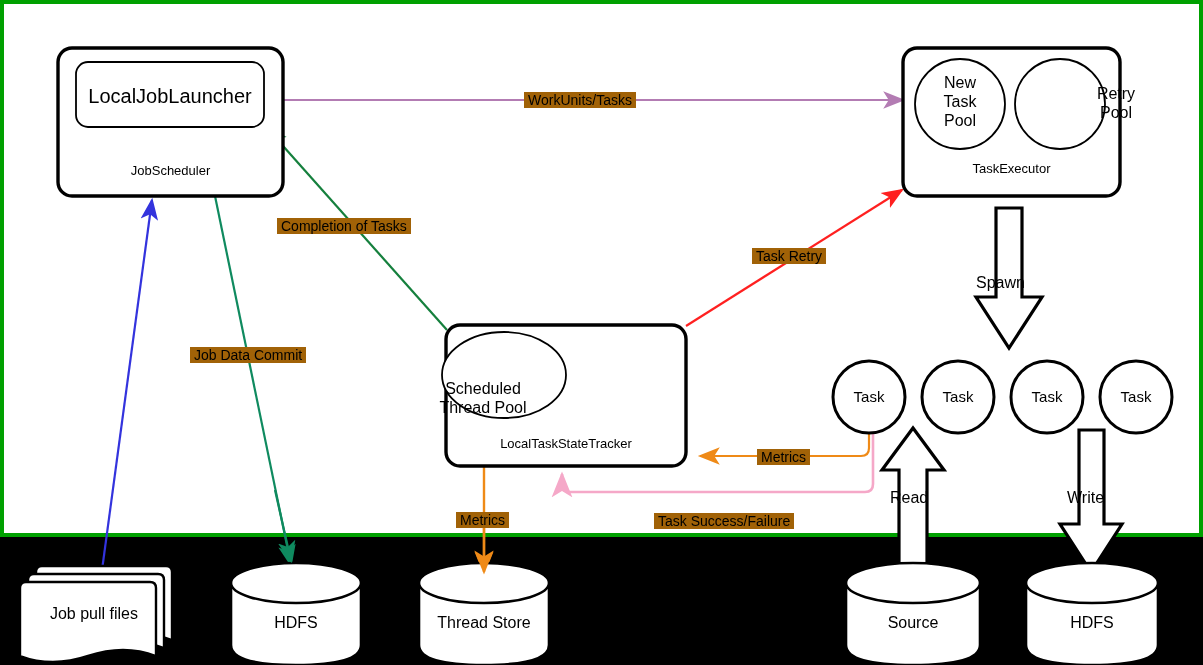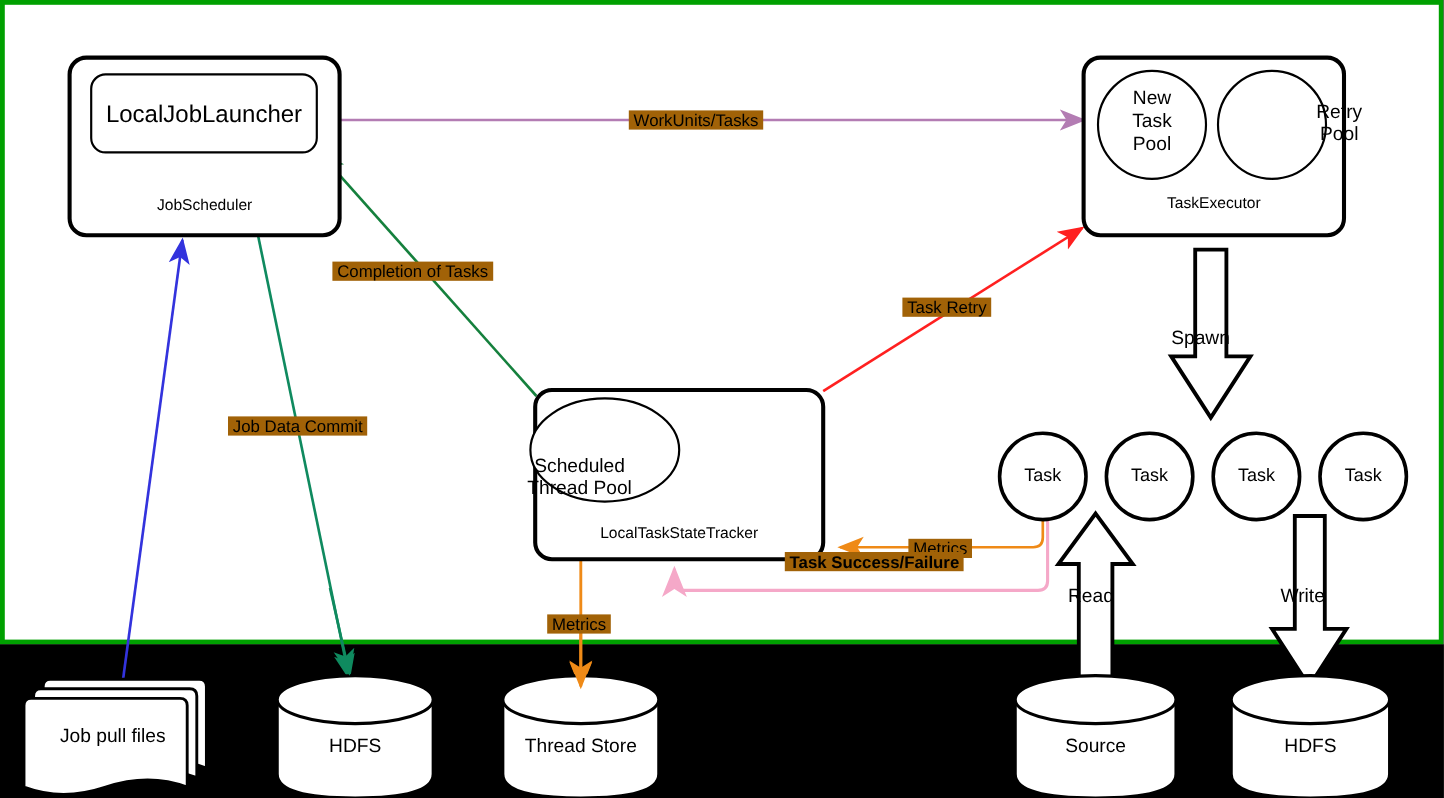--- a/index.html
+++ b/index.html
@@ -257,21 +257,21 @@
   <div class="edge-label" style="left:524px; top:92px;">WorkUnits/Tasks</div>
 
   <div class="edge-label" style="left:277px; top:218px;">Completion of Tasks</div>
 
   <div class="edge-label" style="left:190px; top:347px;">Job Data Commit</div>
 
   <div class="edge-label" style="left:752px; top:248px;">Task Retry</div>
 
   <div class="edge-label" style="left:757px; top:449px;">Metrics</div>
 
-  <div class="edge-label" style="left:654px; top:460px;font-weight:bold;">Task Success/Failure</div>
+  <div class="edge-label" style="left:654px; top:513px;">Task Success/Failure</div>
 
   <div class="edge-label" style="left:456px; top:512px;">Metrics</div>
 
   <div class="blockarrow-label" style="left:976px; top:274px;">Spawn</div>
 
   <div class="blockarrow-label" style="left:890px; top:489px;">Read</div>
 
   <div class="blockarrow-label" style="left:1067px; top:489px;">Write</div>
 
 </div>

